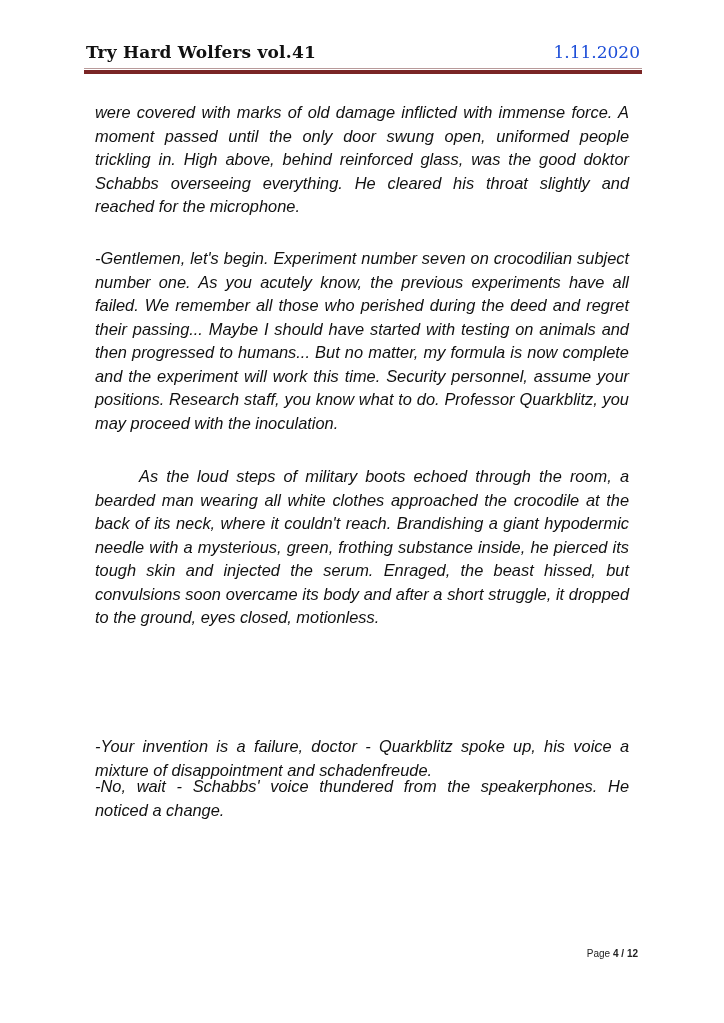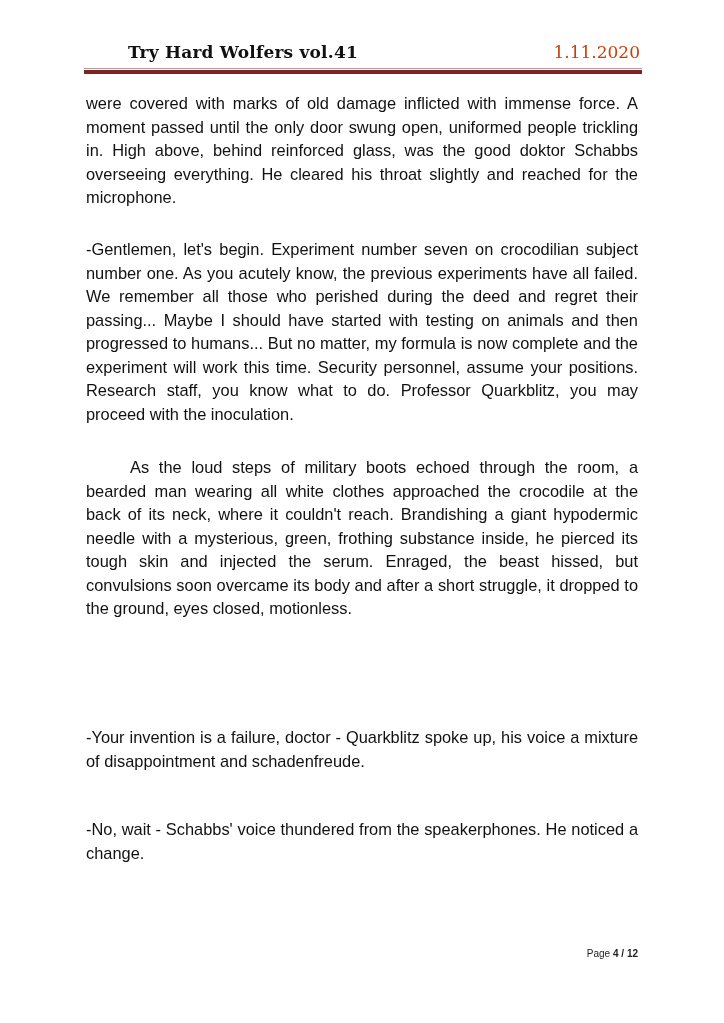--- a/index.html
+++ b/index.html
@@ -1,24 +1,24 @@
 <!DOCTYPE html>
 <html><head>
 <meta charset="utf-8">
 <style>
   html, body { margin: 0; padding: 0; background: #ffffff; }
   body { width: 724px; height: 1023px; position: relative; overflow: hidden; }
   .page { position: absolute; left: 0; top: 0; width: 724px; height: 1023px; background: #fff; }
   .header { position: absolute; left: 86px; width: 554px; top: 42px; height: 26px; }
-  .header-title { position: absolute; left: 0; top: 0; font-family: "DejaVu Serif", serif; font-weight: bold; font-size: 17px; color: #111; letter-spacing: 0.2px; margin-left: 42px; }
-  .header-date { position: absolute; right: 0; top: 0; font-family: "DejaVu Serif", serif; font-size: 17px; color: #c2410c; }
+  .header-title { position: absolute; left: 0; top: 0; font-family: "DejaVu Serif", serif; font-weight: bold; font-size: 17px; color: #111; letter-spacing: 0.2px; }
+  .header-date { position: absolute; right: 0; top: 0; font-family: "DejaVu Serif", serif; font-size: 17px; color: #1d4ed8; }
   .rule-thin { position: absolute; left: 84px; width: 558px; top: 68px; height: 1px; background: #b89a9a; }
   .rule-thick { position: absolute; left: 84px; width: 558px; top: 70px; height: 4px; background: #7a2525; }
   .body-text { position: absolute; left: 86px; width: 552px; font-family: "Liberation Sans", sans-serif; font-size: 16.4px; line-height: 23.5px; color: #111; text-align: justify; }
-  .body-text p { margin: 0; }
+  .body-text p { margin: 9px; font-style: italic; }
   .indent { text-indent: 44px; }
   .last-line { text-align-last: left; }
   .footer { position: absolute; right: 86px; top: 948px; font-family: "Liberation Sans", sans-serif; font-size: 10px; color: #222; }
   .footer b { font-weight: bold; }
 </style>
 </head>
 <body>
 
 <div class="page">
 
@@ -39,21 +39,21 @@
 
   <div class="body-text" style="top:456px">
     <p class="indent last-line">As the loud steps of military boots echoed through the room, a bearded man wearing all white clothes approached the crocodile at the back of its neck, where it couldn't reach. Brandishing a giant hypodermic needle with a mysterious, green, frothing substance inside, he pierced its tough skin and injected the serum. Enraged, the beast hissed, but convulsions soon overcame its body and after a short struggle, it dropped to the ground, eyes closed, motionless.</p>
   </div>
 
 
   <div class="body-text" style="top:726px">
     <p class="last-line">-Your invention is a failure, doctor - Quarkblitz spoke up, his voice a mixture of disappointment and schadenfreude.</p>
   </div>
 
-  <div class="body-text" style="top:818px">
+  <div class="body-text" style="top:766px">
     <p class="last-line">-No, wait - Schabbs' voice thundered from the speakerphones. He noticed a change.</p>
   </div>
 
 
   <div class="footer">
     <span>Page</span>
     <b>4</b>
     <b>/</b>
     <b>12</b>
   </div>

